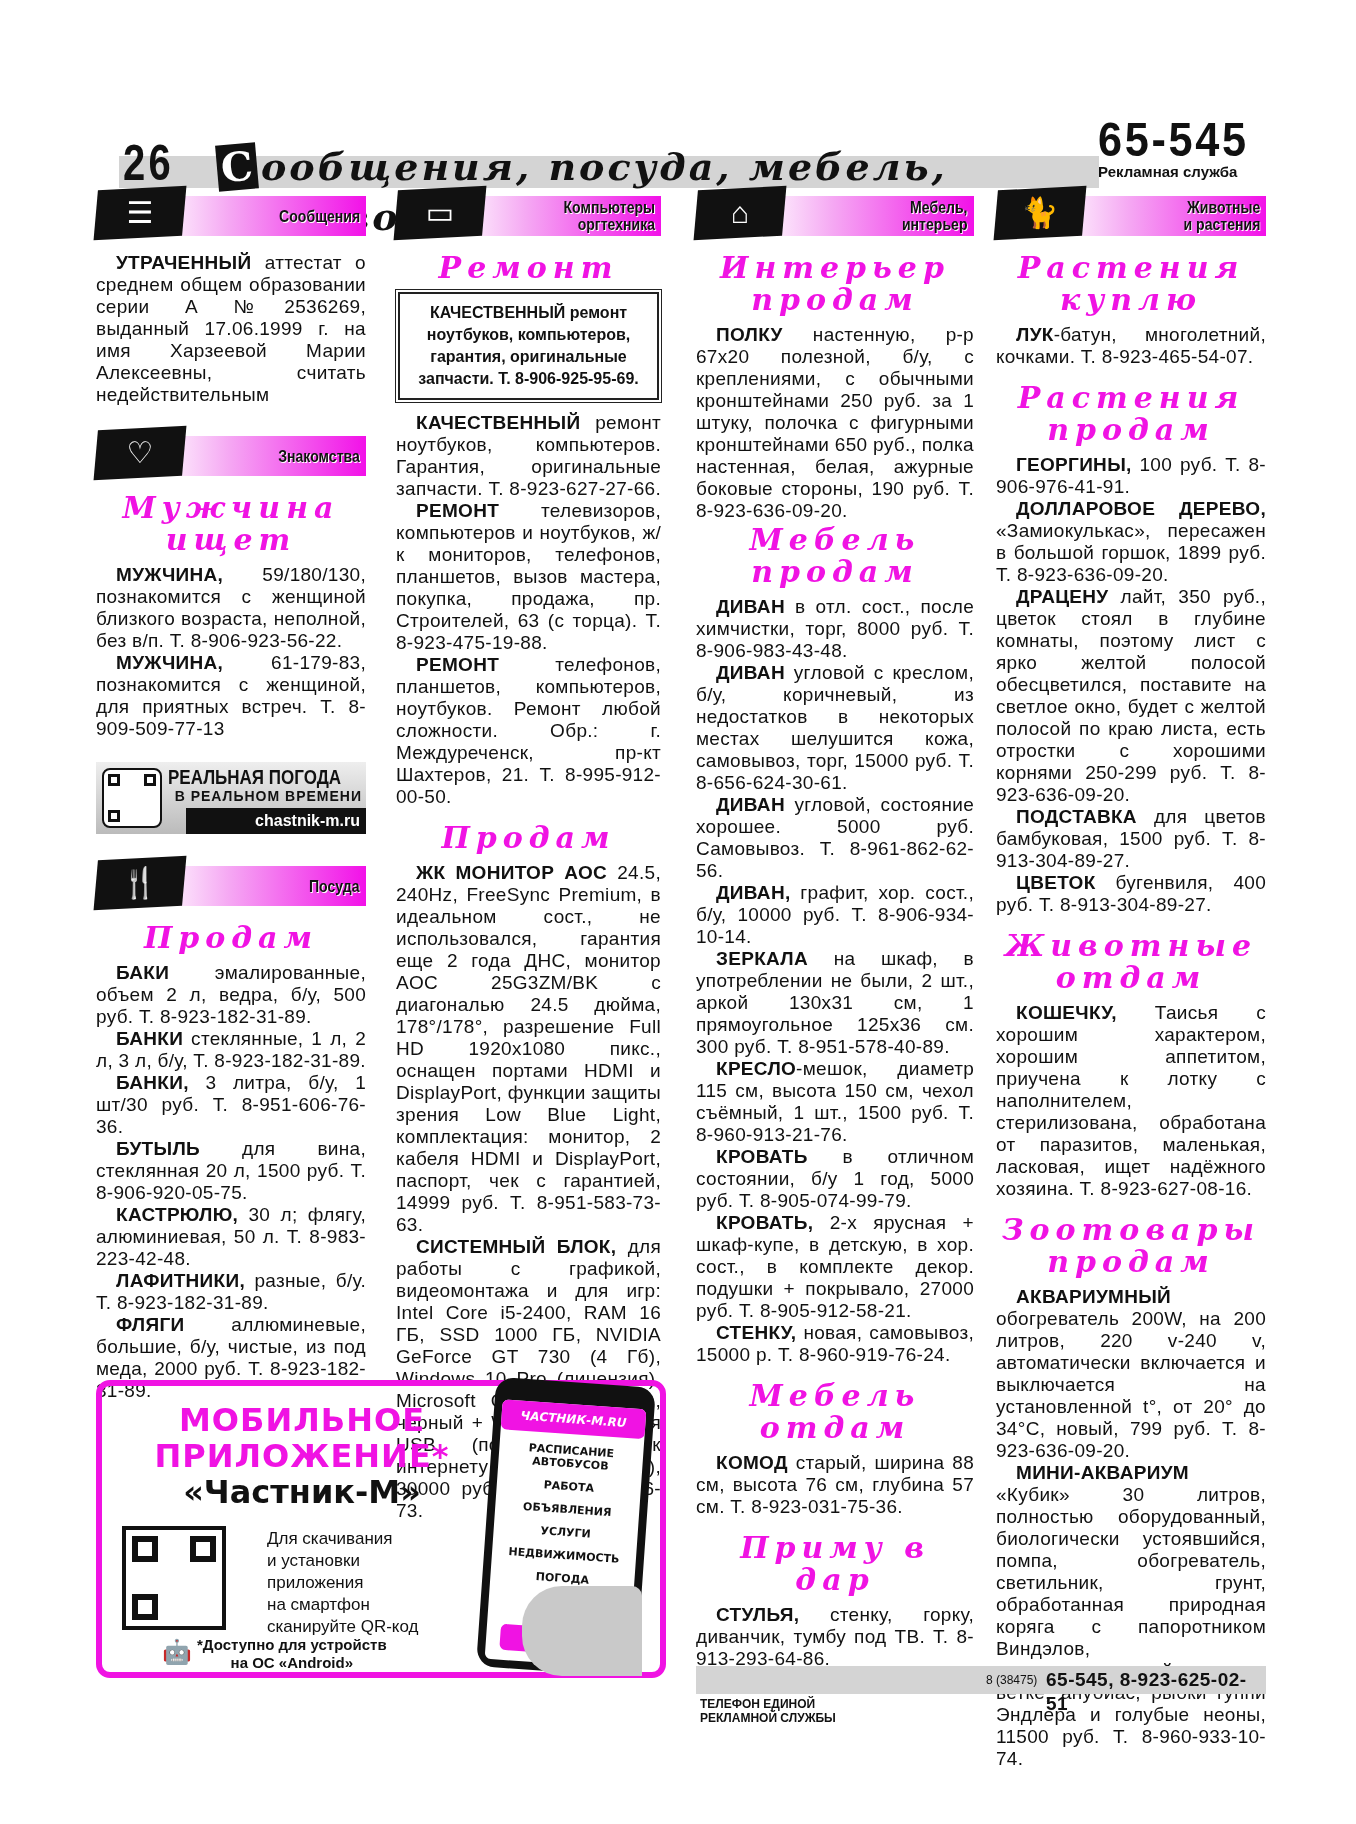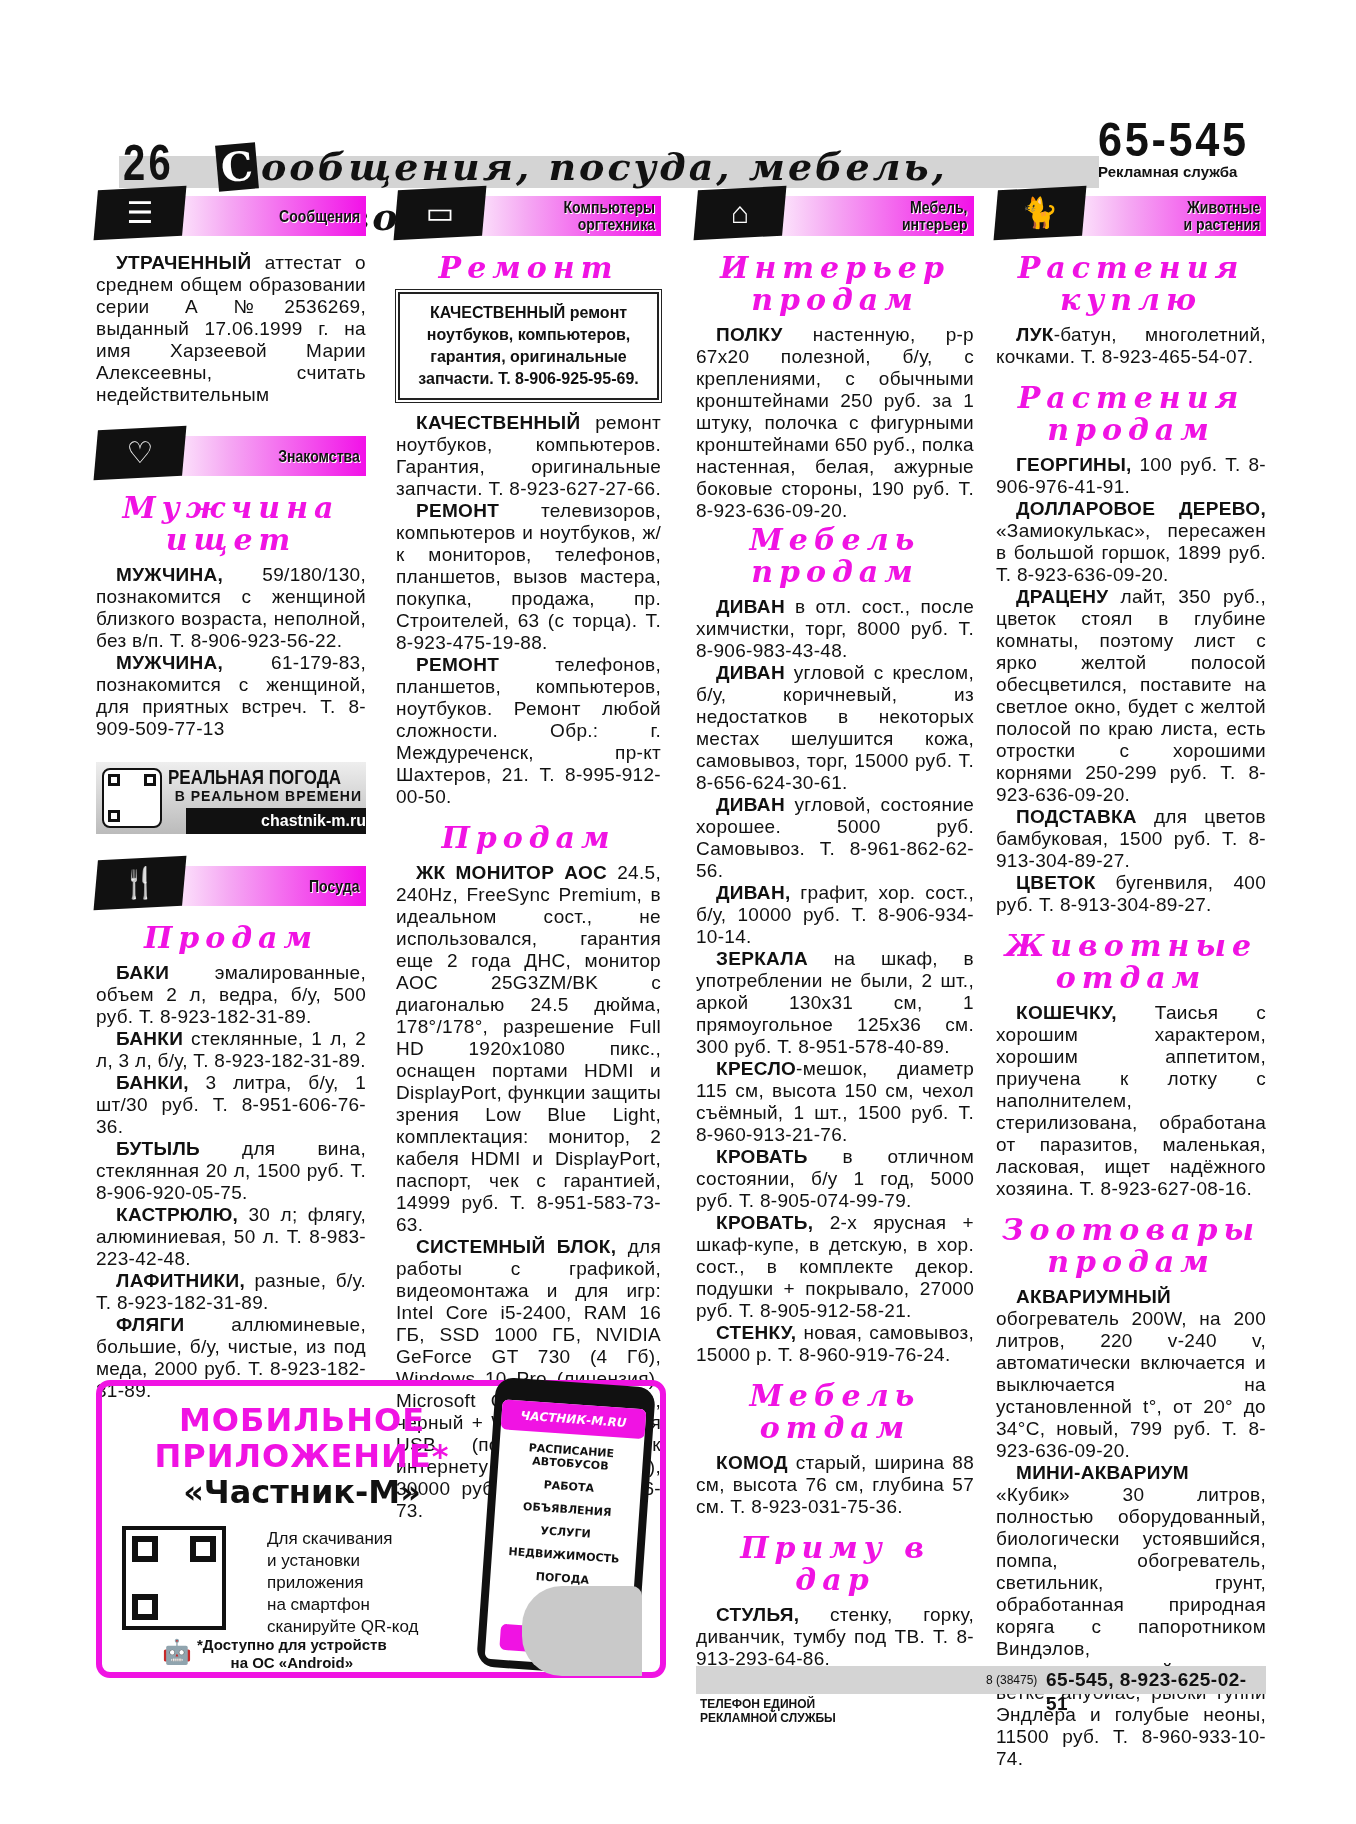--- a/index.html
+++ b/index.html
@@ -41,21 +41,21 @@
 
   .boxed { border: 2px solid #222; outline: 1px solid #222; outline-offset: 2px; padding: 8px 10px; font: bold 16px/22px "Liberation Sans", sans-serif;
            text-align: center; margin: 4px 2px 12px; }
 
   
   .weather { position: relative; height: 72px; margin: 22px 0 24px; background: linear-gradient(to bottom, #eee, #bbb); }
   .weather .qr { position: absolute; left: 6px; top: 6px; width: 60px; height: 60px; border: 2px solid #111; border-radius: 8px; background: #fff; }
   .weather .qr i { position: absolute; width: 12px; height: 12px; border: 3px solid #111; }
   .weather .t1 { position: absolute; left: 72px; top: 4px; font: bold 20px/22px "Liberation Sans", sans-serif; transform: scaleX(0.85); transform-origin: left; white-space: nowrap; }
   .weather .t2 { position: absolute; right: 4px; top: 26px; font: bold 14px/16px "Liberation Sans", sans-serif; letter-spacing: 1px; }
-  .weather .t3 { position: absolute; right: 0; top: 46px; width: 180px; height: 26px; background: #111; color: #fff; font: bold 16px/26px "Liberation Sans", sans-serif; text-align: right; }
+  .weather .t3 { position: absolute; right: 0; top: 46px; width: 180px; height: 26px; background: #111; color: #fff; font: bold 16px/26px "Liberation Sans", sans-serif; text-align: right; padding-right: 6px; }
 
   
   .app-ad { position: absolute; left: 96px; top: 1380px; width: 570px; height: 298px; border: 6px solid #f013e3; border-radius: 14px; }
   .app-ad .l1 { position: absolute; left: 20px; top: 16px; width: 360px; text-align: center; font: bold 32px/36px "DejaVu Sans", sans-serif; color: #f013e3; letter-spacing: 1px; }
   .app-ad .l3 { position: absolute; left: 20px; top: 88px; width: 360px; text-align: center; font: bold 32px/36px "DejaVu Sans", sans-serif; color: #111; }
   .app-ad .qr { position: absolute; left: 20px; top: 140px; width: 104px; height: 104px; background: #fff; border: 4px solid #111; }
   .app-ad .qr i { position: absolute; width: 26px; height: 26px; border: 6px solid #111; }
   .app-ad .desc { position: absolute; left: 145px; top: 142px; font: 17px/22px "Liberation Sans", sans-serif; margin-left: 20px; }
   .app-ad .android { position: absolute; left: 60px; top: 252px; width: 28px; height: 28px; color: #555; font-size: 24px; line-height: 28px; }
   .app-ad .note { position: absolute; left: 95px; top: 250px; font: bold 15px/18px "Liberation Sans", sans-serif; text-align: center; }

